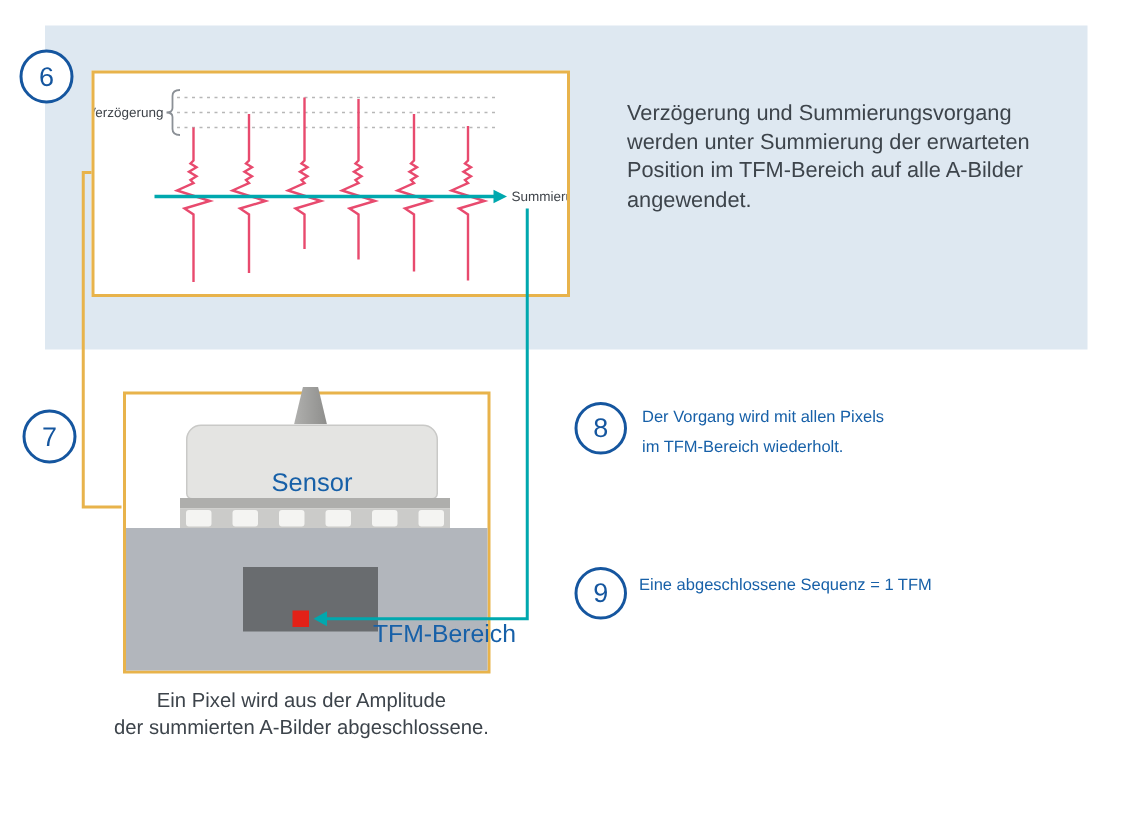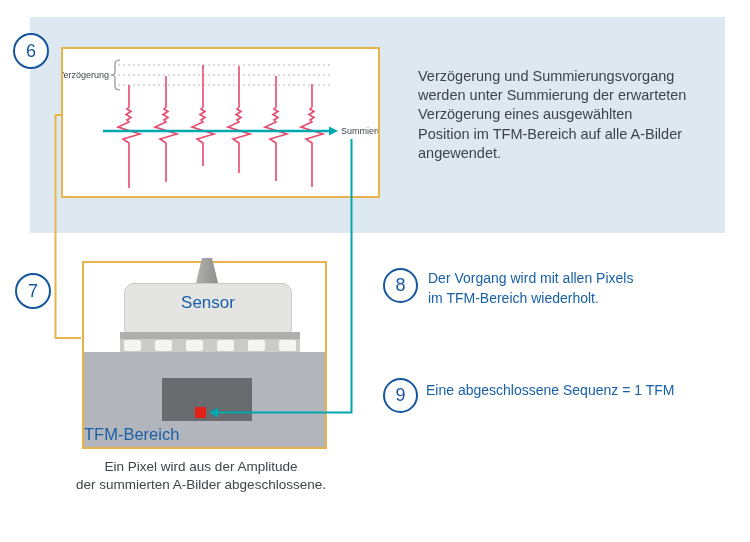--- a/index.html
+++ b/index.html
@@ -30,36 +30,36 @@
   .para{position:absolute;left:418px;top:67px;font-size:14.5px;line-height:19.2px;
         color:var(--text-dark);z-index:1;}
 
   .box2{position:absolute;left:82px;top:261px;width:241px;height:184px;background:#fff;
         border:2px solid var(--box-border);z-index:1;}
   .trapezoid{position:absolute;left:112px;top:-5px;width:22px;height:25px;
              background:linear-gradient(90deg,#b0b0ae,#8e8e8c);
              clip-path:polygon(27% 0,73% 0,100% 100%,0 100%);}
   .sensor-body{position:absolute;left:40px;top:20px;width:168px;height:50px;background:#e4e4e2;
                border:1px solid #c9c9c7;border-radius:10px 10px 4px 4px;box-sizing:border-box;
-               display:flex;align-items:flex-start;justify-content:center;padding-top:9px;}
+               display:flex;align-items:flex-end;justify-content:center;padding-top:9px;}
   .sensor-label{color:var(--text-blue);font-size:17px;}
   .sensor-strip{position:absolute;left:36px;top:69px;width:180px;height:7px;background:#aeaeac;}
   .feet{position:absolute;left:36px;top:76px;width:180px;height:13px;background:#cbcbc9;
         display:flex;justify-content:space-between;padding:1px 4px;box-sizing:border-box;}
   .foot{width:17px;height:11px;background:#f4f4f2;border-radius:2px;}
   .material{position:absolute;left:0;top:89px;width:241px;height:95px;background:var(--material);}
   .tfm-rect{position:absolute;left:78px;top:26px;width:90px;height:43px;background:var(--tfm-rect);}
   .red-pixel{position:absolute;left:111px;top:55px;width:11px;height:11px;background:var(--pixel-red);}
-  .tfm-label{position:absolute;left:0;top:73px;width:260px;text-align:left;
+  .tfm-label{position:absolute;left:0;top:62px;width:260px;text-align:right;
              color:var(--text-blue);font-size:16.5px;}
 
   .caption{position:absolute;left:51px;top:458px;width:300px;text-align:center;
            font-size:13.5px;line-height:17.5px;color:var(--text-dark);z-index:1;}
 
-  .blue-item{position:absolute;font-size:14px;line-height:19.5px;color:var(--text-blue);z-index:1;}
+  .blue-item{position:absolute;font-size:11px;line-height:19.5px;color:var(--text-blue);z-index:1;}
   .item8{left:428px;top:269px;} .item9{left:426px;top:381px;}
 
   .overlay{position:absolute;left:0;top:0;width:750px;height:542px;z-index:5;pointer-events:none;}
   .conn-orange{stroke:var(--box-border);stroke-width:2;fill:none;}
   .conn-teal{stroke:var(--teal);stroke-width:2;fill:none;}
   .arrow-teal{fill:var(--teal);}
 </style>
 </head>
 <body>
 
@@ -88,21 +88,20 @@
       <text class="small-label" x="46" y="29" text-anchor="end">Verzögerung</text>
       <line class="axis" x1="40" y1="82" x2="267" y2="82"></line>
       <polygon class="axis-arrow" points="266,77.5 275,82 266,86.5"></polygon>
       <text class="small-label" x="278" y="85">Summierung</text>
     </svg>
   </div>
 
   <div class="para">
     <div>Verzögerung und Summierungsvorgang</div>
     <div>werden unter Summierung der erwarteten</div>
-    <div>Verzögerung eines ausgewählten</div>
     <div>Position im TFM-Bereich auf alle A-Bilder</div>
     <div>angewendet.</div>
   </div>
 
   <div class="circle c7">
     <span>7</span>
   </div>
 
   <div class="box2">
     <div class="trapezoid"></div>

